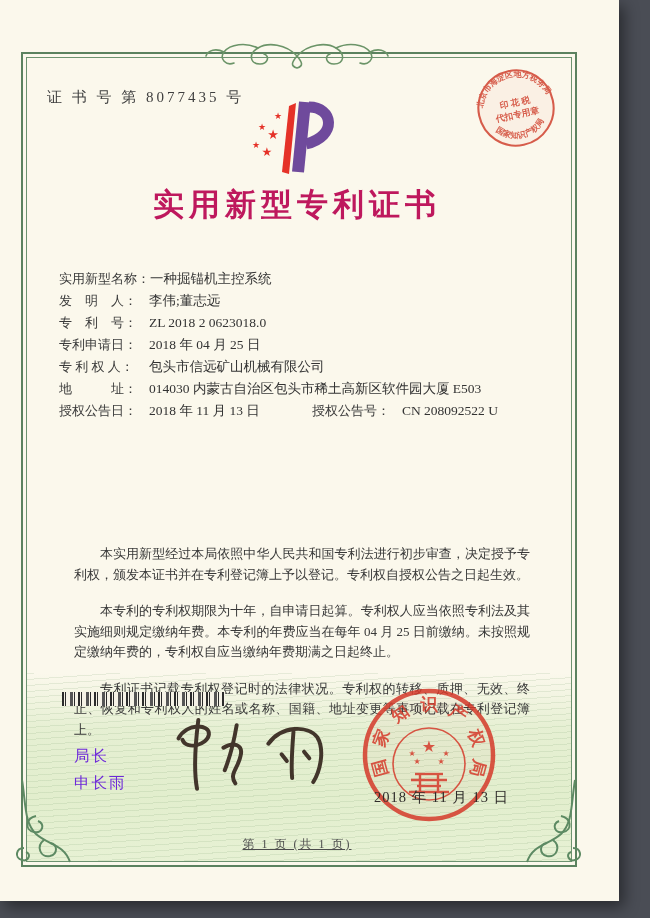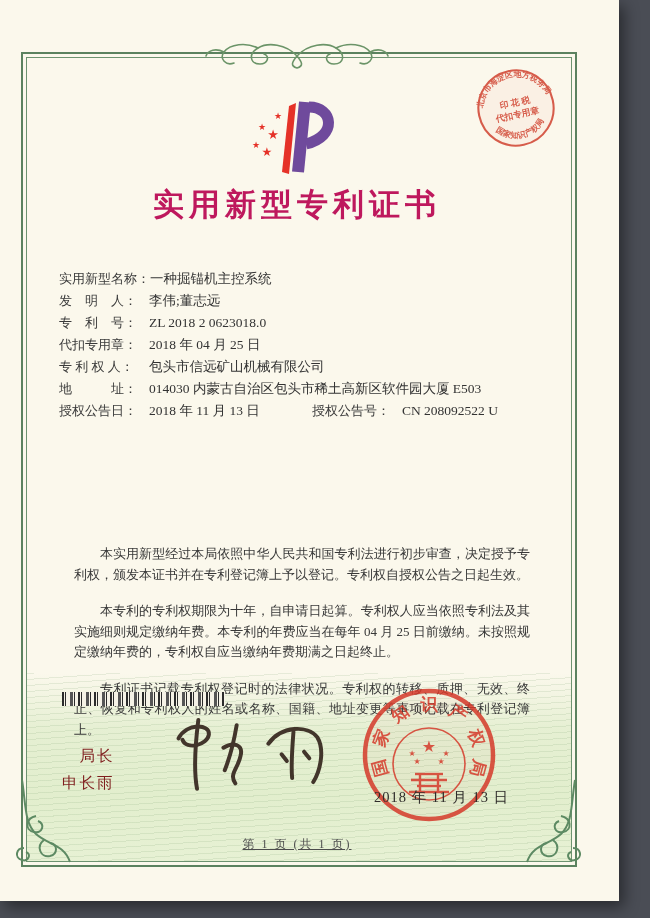--- a/index.html
+++ b/index.html
@@ -49,22 +49,22 @@
     font-size:13px;line-height:20.5px;color:#383838;text-align:justify;
   }
   .body-text p{margin:16px;text-indent:2em;}
   .barcode{
     position:absolute;left:62px;top:692px;width:163px;height:14px;
     background:repeating-linear-gradient(90deg,
       #2b2b2b 0 2px,#f5f2e6 2px 3px,#2b2b2b 3px 4px,#f5f2e6 4px 8px,
       #555 8px 11px,#f5f2e6 11px 12px,#2b2b2b 12px 13px,#f5f2e6 13px 16px);
   }
   .officer{
-    position:absolute;left:62px;top:742px;font-size:15.5px;color:#7f1d1d;
-    line-height:27px;letter-spacing:2px;text-align:right;
+    position:absolute;left:74px;top:742px;font-size:15.5px;color:#6d28d9;
+    line-height:27px;letter-spacing:2px;
   }
   .signature{position:absolute;left:160px;top:712px;}
   .seal{position:absolute;left:356px;top:682px;}
   .seal-date{
     position:absolute;left:374px;top:788px;font-size:14.5px;color:#2e2c2a;letter-spacing:1px;
   }
   .footer{
     position:absolute;left:21px;top:836px;width:552px;text-align:center;
     font-size:12px;color:#4c4c4c;letter-spacing:2px;text-decoration:underline;
   }
@@ -107,20 +107,21 @@
   </svg>
   <svg class="corner br" width="64" height="92" viewBox="0 0 64 92">
     <g stroke="#5d8a63" fill="none" stroke-width="2">
       <path d="M12,2 C16,26 14,44 26,56 C38,67 54,66 60,84"></path>
       <path d="M26,38 c-10,2 -12,14 -2,16 c8,2 12,-8 4,-11"></path>
       <path d="M34,62 c-8,6 -4,18 6,16 c8,-2 8,-12 0,-13"></path>
       <path d="M14,70 c-8,0 -10,10 -2,12 c6,2 10,-6 4,-8"></path>
     </g>
   </svg>
 
+  <div class="cert-no">证 书 号 第 8077435 号</div>
 
   <svg class="logo" width="100" height="88" viewBox="0 0 100 88">
     <polygon points="41,14 48,11 41,82 34,80" fill="#e53228"></polygon>
     <path d="M57,10 L50,80" stroke="#6f4a9c" stroke-width="12" fill="none"></path>
     <path d="M61,15 C85,15 90,44 58,52" stroke="#6f4a9c" stroke-width="11" fill="none"></path>
     <g fill="#e53228" font-size="11" text-anchor="middle">
       <text x="30" y="27" font-size="9">★</text>
       <text x="14" y="38" font-size="9">★</text>
       <text x="25" y="47" font-size="13">★</text>
       <text x="8" y="56" font-size="9">★</text>
@@ -153,21 +154,21 @@
     </div>
     <div class="f-row">
       <span class="f-label">发　明　人：</span>
       <span class="f-value">李伟;董志远</span>
     </div>
     <div class="f-row">
       <span class="f-label">专　利　号：</span>
       <span class="f-value">ZL 2018 2 0623018.0</span>
     </div>
     <div class="f-row">
-      <span class="f-label">代扣专用章：</span>
+      <span class="f-label">专利申请日：</span>
       <span class="f-value">2018 年 04 月 25 日</span>
     </div>
     <div class="f-row">
       <span class="f-label">专 利 权 人：</span>
       <span class="f-value">包头市信远矿山机械有限公司</span>
     </div>
     <div class="f-row">
       <span class="f-label">地　　　址：</span>
       <span class="f-value">014030 内蒙古自治区包头市稀土高新区软件园大厦 E503</span>
     </div>

